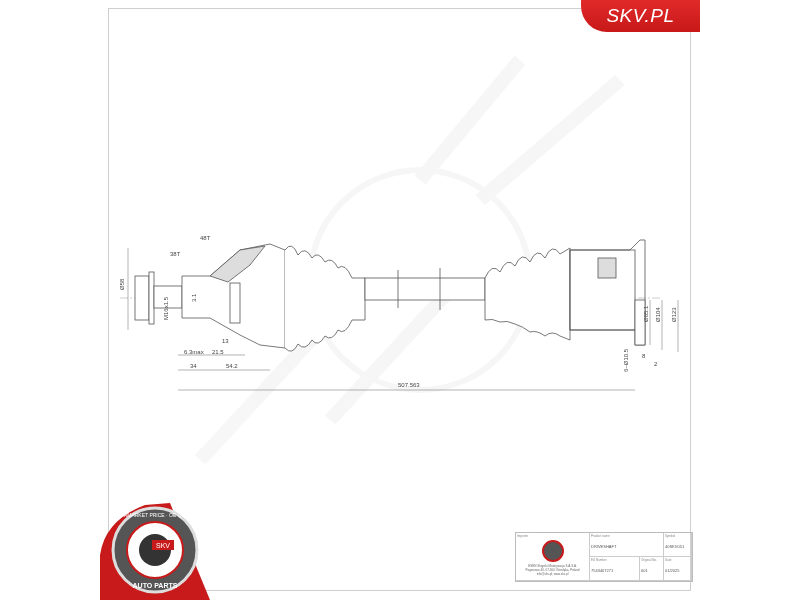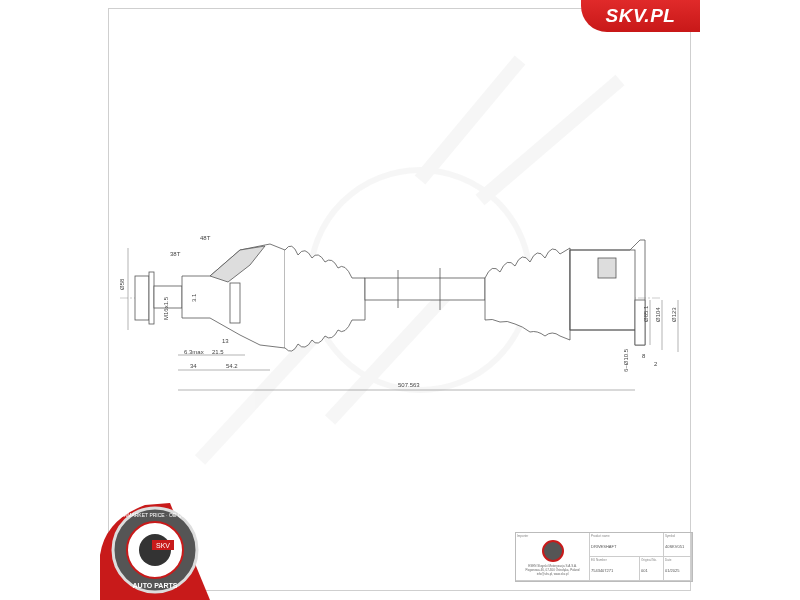--- a/index.html
+++ b/index.html
@@ -1,18 +1,18 @@
 <!DOCTYPE html>
 <html><head>
 <meta charset="utf-8">
 <style>
   html,body{margin:0;padding:0;background:#fff;}
   body{width:800px;height:600px;position:relative;overflow:hidden;font-family:"Liberation Sans",sans-serif;}
   .frame{position:absolute;left:108px;top:8px;width:583px;height:583px;border:1px solid #cfcfcf;box-sizing:border-box;}
-  .brand{position:absolute;left:581px;top:0;width:119px;height:32px;background:linear-gradient(#e02a2a,#c81818);border-bottom-left-radius:26px;color:#fff;font-weight:bold;font-style:italic;font-size:19px;display:flex;align-items:center;justify-content:center;letter-spacing:0.5px;}
+  .brand{position:absolute;left:581px;top:0;width:119px;height:32px;background:linear-gradient(#e02a2a,#c81818);border-bottom-left-radius:26px;color:#fff;font-weight:normal;font-style:italic;font-size:19px;display:flex;align-items:center;justify-content:center;letter-spacing:0.5px;}
   svg.drawing{position:absolute;left:0;top:0;}
   .dim{font-family:"Liberation Sans",sans-serif;font-size:6px;fill:#444;}
   .tb{position:absolute;left:515px;top:532px;width:178px;height:50px;border:1px solid #bbb;box-sizing:border-box;font-size:3.5px;color:#666;}
   .tb .c{position:absolute;border-right:1px solid #ccc;border-bottom:1px solid #ccc;box-sizing:border-box;padding:1px;}
   .tb .lbl{font-size:3px;color:#888;display:block;}
   .tb .val{font-size:4px;color:#555;display:block;margin-top:6px;}
   .badge{position:absolute;left:100px;top:495px;width:110px;height:105px;}
 </style>
 </head>
 <body>

